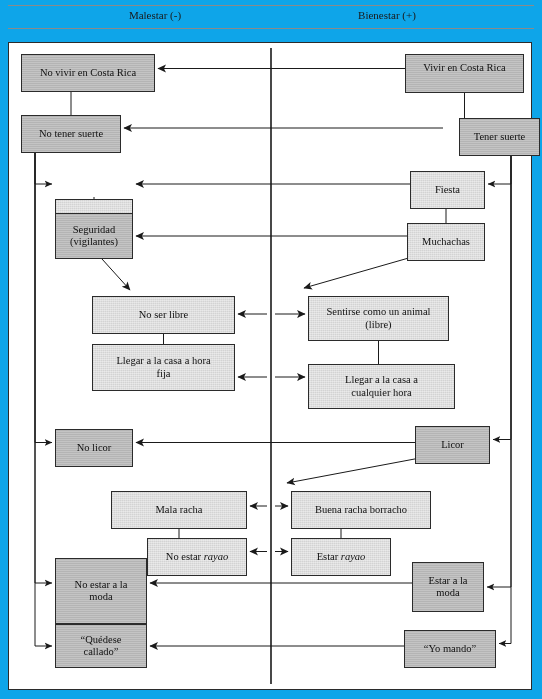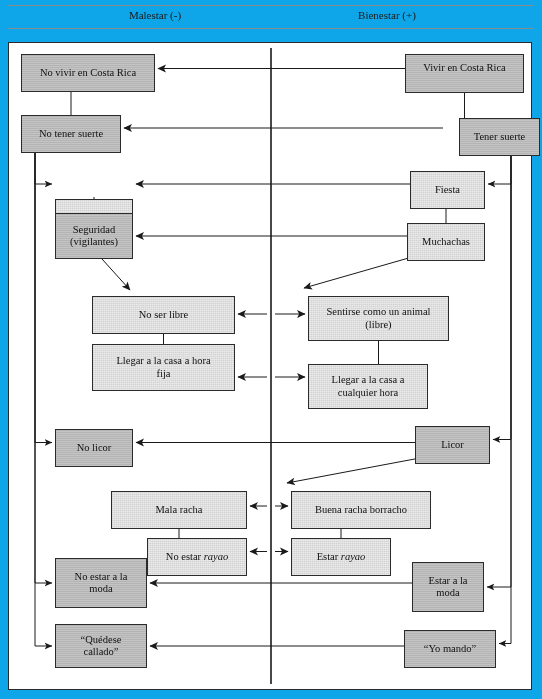--- a/index.html
+++ b/index.html
@@ -204,21 +204,21 @@
           <span>Sentirse como un animal</span>
           <span>(libre)</span>
         </div>
       </div>
       <div class="node light" style="left: 92px; top: 344px; width: 143px; height: 47px;">
         <div>
           <span>Llegar a la casa a hora</span>
           <span>fija</span>
         </div>
       </div>
-      <div class="node light" style="left: 308px; top: 364px; width: 120px; height: 45px;">
+      <div class="node light" style="left: 308px; top: 364px; width: 147px; height: 45px;">
         <div>
           <span>Llegar a la casa a</span>
           <span>cualquier hora</span>
         </div>
       </div>
       <div class="node dark" style="left: 55px; top: 429px; width: 78px; height: 27px;">
         <div>
           <span>No licor</span>
         </div>
       </div>
@@ -236,21 +236,21 @@
         <div>
           <span>Buena racha borracho</span>
         </div>
       </div>
       <div class="node light" style="left: 147px; top: 538px; width: 100px; height: 27px;">
         <div>No estar <i>rayao</i></div>
       </div>
       <div class="node light" style="left: 291px; top: 538px; width: 100px; height: 27px;">
         <div>Estar <i>rayao</i></div>
       </div>
-      <div class="node dark" style="left: 55px; top: 558px; width: 92px; height: 50px;">
+      <div class="node dark" style="left: 55px; top: 558px; width: 92px; height: 66px;">
         <div>
           <span>No estar a la</span>
           <span>moda</span>
         </div>
       </div>
       <div class="node dark" style="left: 412px; top: 562px; width: 72px; height: 50px;">
         <div>
           <span>Estar a la</span>
           <span>moda</span>
         </div>

